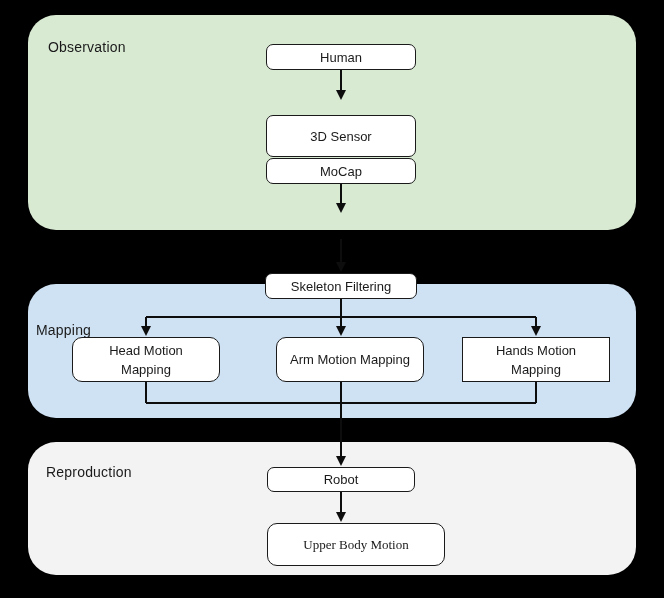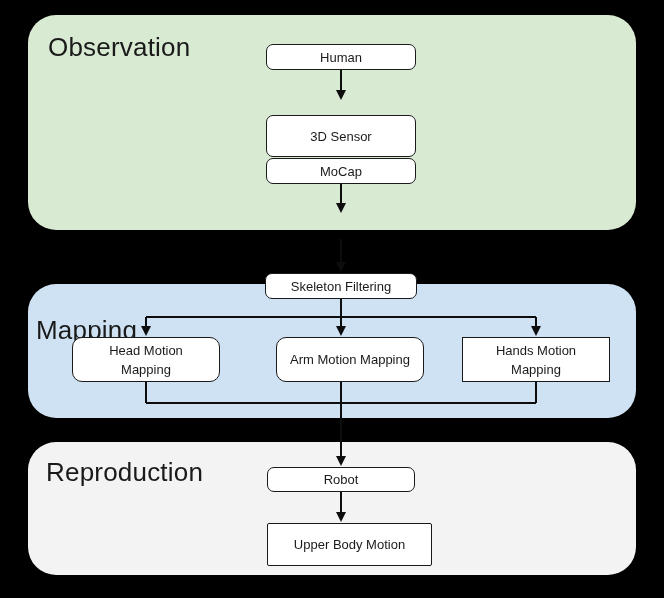--- a/index.html
+++ b/index.html
@@ -6,21 +6,21 @@
   body{
     width:664px;height:598px;position:relative;overflow:hidden;
     font-family:"Liberation Sans","DejaVu Sans",sans-serif;
     background:#000;
   }
   .canvas{position:absolute;inset:0;width:664px;height:598px;}
   .panel{
     position:absolute;border-radius:28px;
   }
   .panel-label{
-    position:absolute;font-size:26px;line-height:22px;color:#1a1a1a;
+    position:absolute;font-size:14px;line-height:22px;color:#1a1a1a;
     letter-spacing:.2px;
   }
   #panel-observation{left:28px;top:15px;width:608px;height:215px;}
   #label-observation{left:48px;top:36px;}
   #panel-mapping{left:28px;top:284px;width:608px;height:134px;}
   #label-mapping{left:36px;top:294px;margin-top:25px;}
   #panel-reproduction{left:28px;top:442px;width:608px;height:133px;}
   #label-reproduction{left:46px;top:461px;}
 
   svg.wires{position:absolute;left:0;top:0;}
@@ -37,21 +37,21 @@
   .node span{display:inline-block;}
   #node-human{left:266px;top:44px;width:150px;height:26px;}
   #node-sensor{left:266px;top:115px;width:150px;height:42px;}
   #node-mocap{left:266px;top:158px;width:150px;height:26px;border-radius:7px;}
   #node-skeleton-data{left:266px;top:214px;width:150px;height:25px;}
   #node-skeleton-filtering{left:265px;top:273px;width:152px;height:26px;align-items:center;}
   #node-head{left:72px;top:337px;width:148px;height:45px;border-radius:10px;}
   #node-arm{left:276px;top:337px;width:148px;height:45px;border-radius:10px;}
   #node-hands{left:462px;top:337px;width:148px;height:45px;border-radius:0;}
   #node-robot{left:267px;top:467px;width:148px;height:25px;}
-  #node-upper-body{left:267px;top:523px;width:165px;height:43px;border-radius:2px;}
+  #node-upper-body{left:267px;top:523px;width:178px;height:43px;border-radius:10px;font-family:Liberation Serif, serif;}
   .wrap-120 span{max-width:122px;}
   .wrap-110 span{max-width:112px;}
 </style>
 </head>
 <body style="background: rgb(0, 0, 0);">
 
 <div class="canvas">
 
   <div class="panel" id="panel-observation" style="background: rgb(217, 234, 211);"></div>
   <div class="panel" id="panel-mapping" style="background: rgb(207, 226, 243);"></div>

